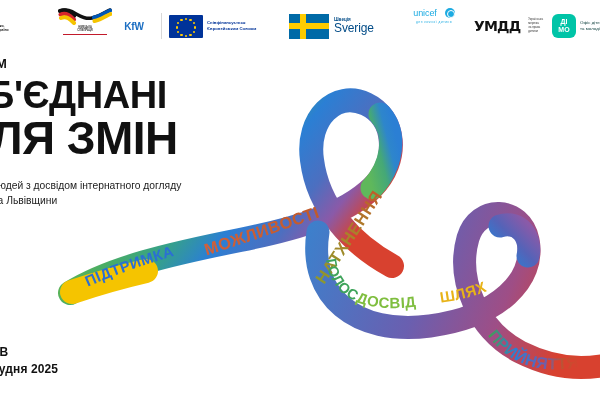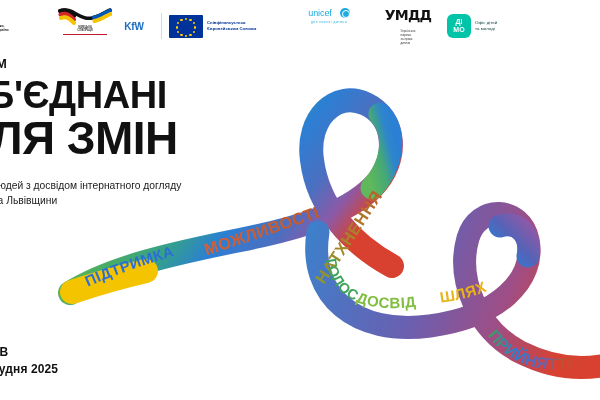--- a/index.html
+++ b/index.html
@@ -124,21 +124,21 @@
     background: #1CABE2; position: relative;
   }
   .uni-globe::after {
     content: ""; position: absolute; left: 2px; top: 2px;
     width: 6px; height: 6px; border-radius: 50%;
     border: 0.8px solid #fff;
   }
   .uni-sub { font-size: 3.1px; color: #1CABE2; letter-spacing: 0.18em; margin-top: 2px; }
 
   
-  .logo-umdd { width: 78px; gap: 8px; flex-direction: column; }
+  .logo-umdd { width: 78px; gap: 8px; }
   .umdd-mark {
     font-size: 14px; font-weight: 700; color: #111;
     letter-spacing: -0.06em; line-height: 1;
     font-family: "DejaVu Sans", sans-serif;
   }
   .logo-umdd .logo-txt { font-size: 2.9px; color: #333; font-weight: 400; }
 
   
   .logo-dimo { width: 90px; gap: 4px; }
   .dimo-mark {
@@ -260,20 +260,27 @@
       <span class="eu-star" style="left:11.4px;top:19.2px"></span>
       <span class="eu-star" style="left:8.2px;top:16.1px"></span>
       <span class="eu-star" style="left:7.0px;top:11.9px"></span>
       <span class="eu-star" style="left:8.2px;top:7.7px"></span>
       <span class="eu-star" style="left:11.4px;top:4.6px"></span>
     </div>
     <div class="logo-txt">Співфінансується
 Європейським Союзом</div>
   </div>
 
+  <div class="logo logo-se">
+    <div class="se-flag"></div>
+    <div>
+      <div class="se-lbl1">Швеція</div>
+      <div class="se-lbl2">Sverige</div>
+    </div>
+  </div>
 
   <div class="logo logo-unicef">
     <div class="uni-row">
       <span class="uni-word">unicef</span>
       <span class="uni-globe"></span>
     </div>
     <div class="uni-sub">для кожної дитини</div>
   </div>
 
   <div class="logo logo-umdd">

